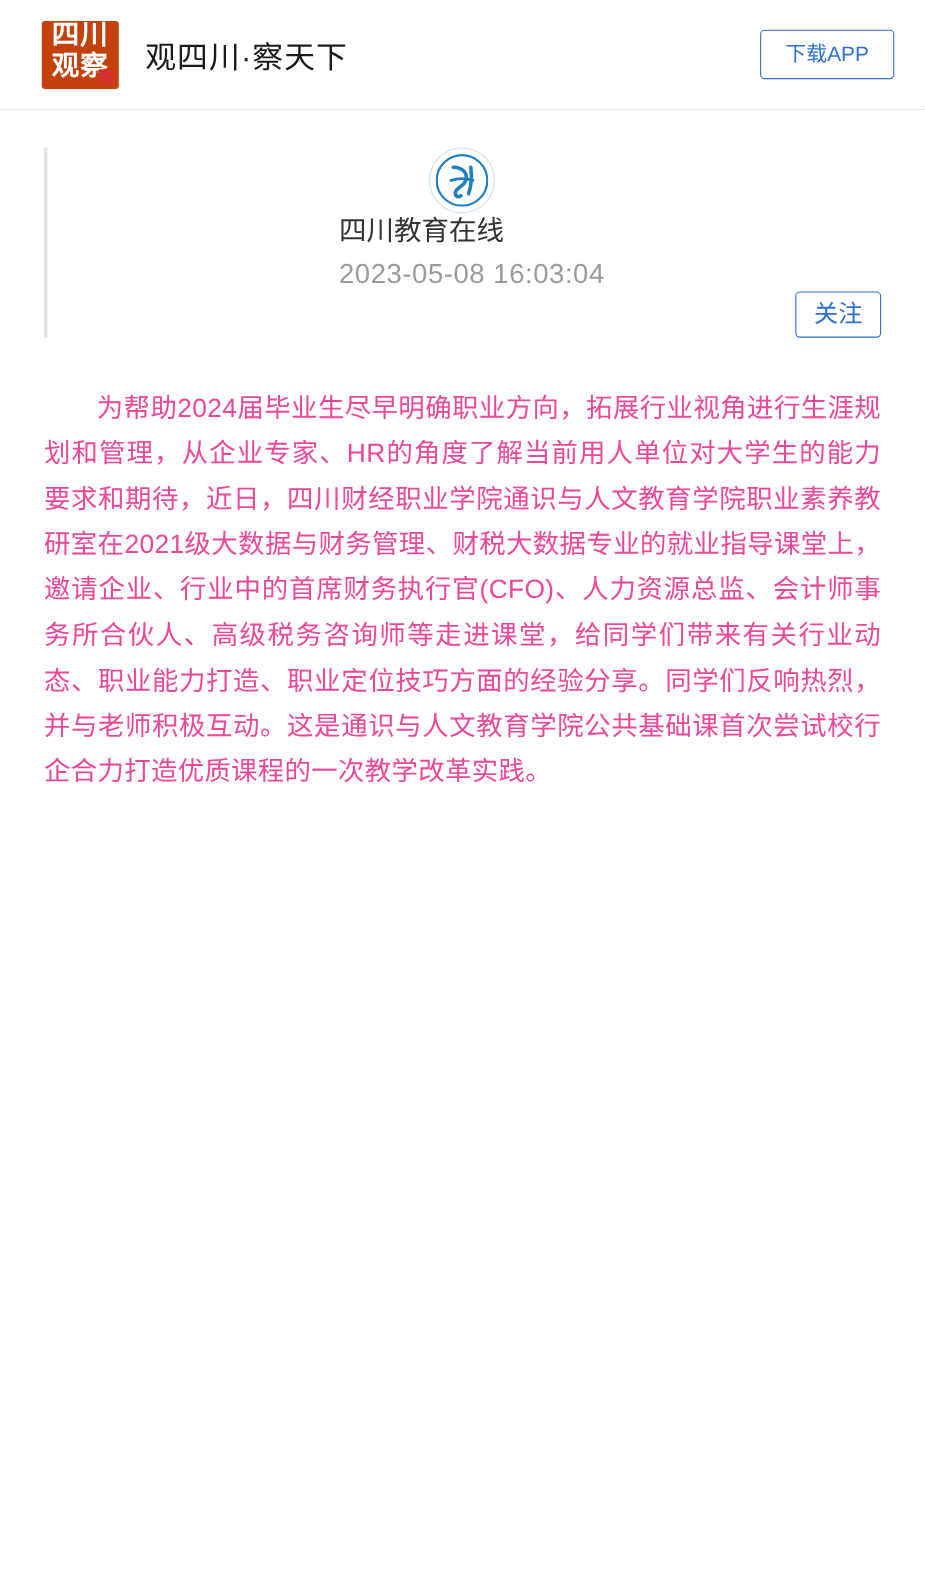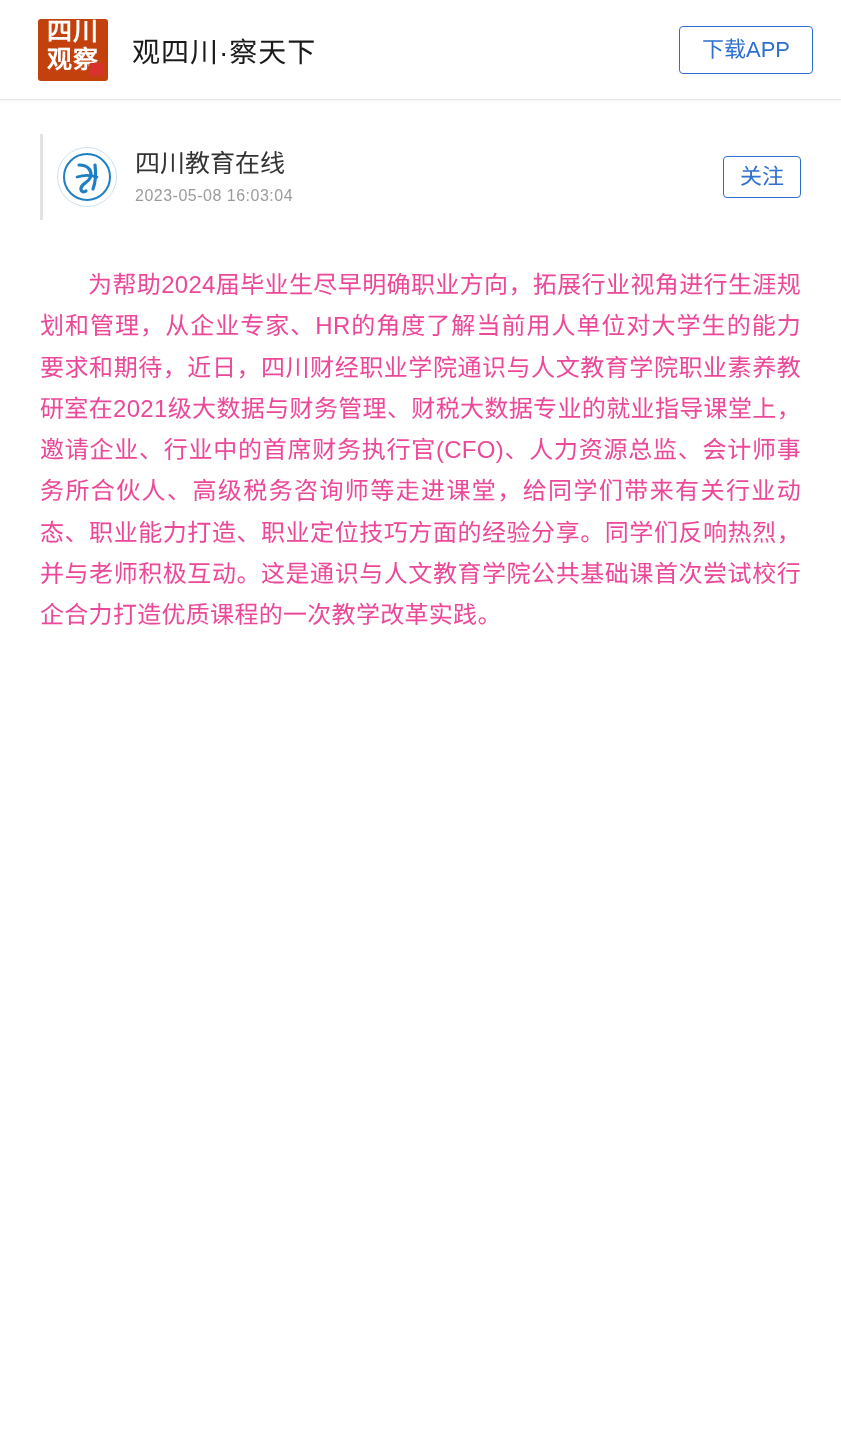--- a/index.html
+++ b/index.html
@@ -66,21 +66,21 @@
     color: #1a1a1a;
     letter-spacing: 1px;
     text-align: center;
   }
   .download-btn {
     margin-left: auto;
     border: 1px solid #2f6fd0;
     color: #2f6fd0;
     background: #ffffff;
     border-radius: 4px;
-    font-size: 22px;
+    font-size: 19px;
     padding: 12px 22px;
     cursor: pointer;
     line-height: 1;
     font-family: "Liberation Sans", sans-serif;
   }
 
   
   .article {
     padding: 34px 40px 0 40px;
     box-sizing: border-box;
@@ -94,20 +94,21 @@
     letter-spacing: 0.5px;
   }
 
   .byline {
     display: flex;
     align-items: center;
     padding-left: 14px;
     border-left: 3px solid #e3e3e3;
     min-height: 86px;
     margin-bottom: 10px;
+    flex-direction: column;
   }
   .avatar {
     width: 58px;
     height: 58px;
     border-radius: 50%;
     background: #ffffff;
     border: 1px solid #cfe0ef;
     flex: 0 0 auto;
     display: flex;
     align-items: center;
@@ -119,21 +120,21 @@
     flex-direction: column;
     justify-content: center;
   }
   .author-name {
     font-size: 25px;
     color: #333333;
     line-height: 1.3;
     margin-bottom: 6px;
   }
   .publish-time {
-    font-size: 16px;
+    font-size: 25px;
     color: #9b9b9b;
     line-height: 1.3;
     letter-spacing: 0.5px;
   }
   .follow-btn {
     margin-left: auto;
     border: 1px solid #2f6fd0;
     color: #2f6fd0;
     background: #ffffff;
     border-radius: 4px;

